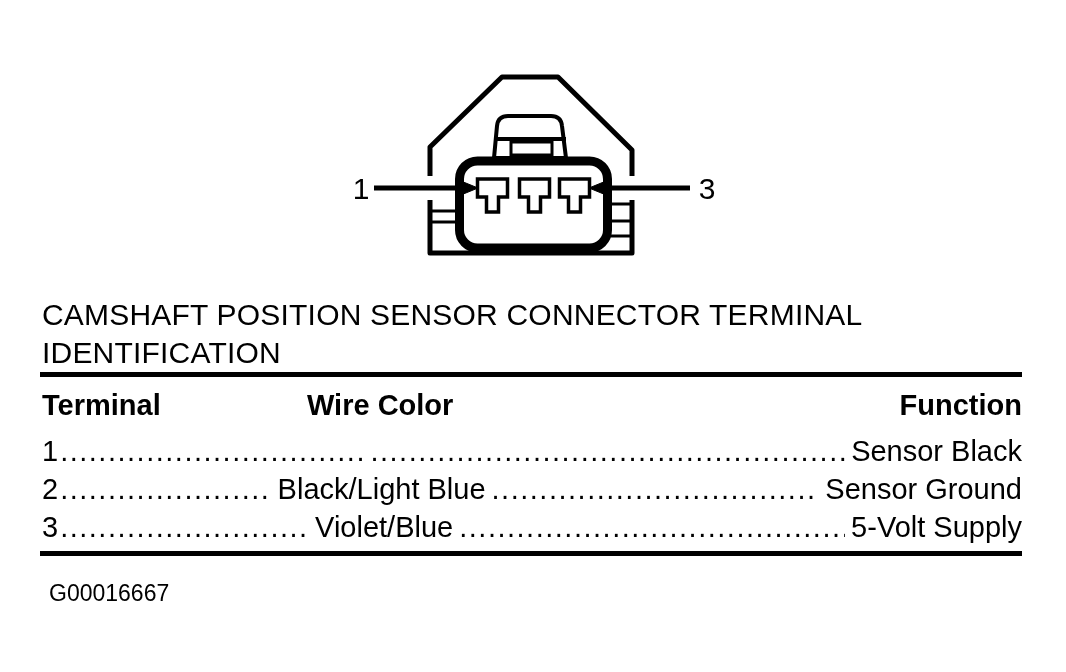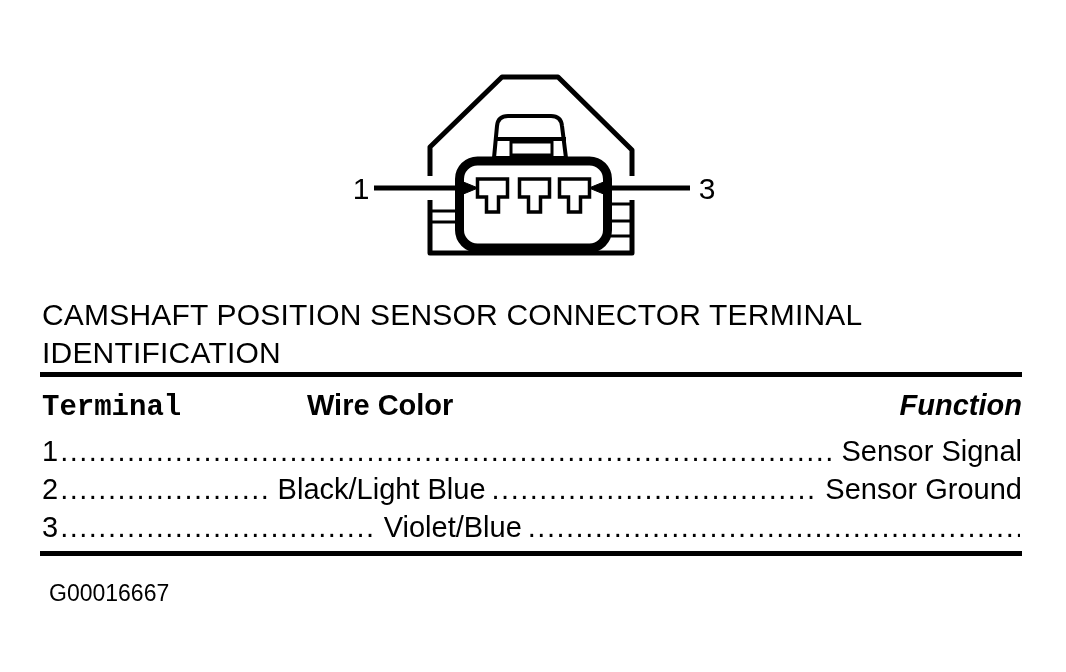--- a/index.html
+++ b/index.html
@@ -35,23 +35,23 @@
   }
   .rule1 { top: 372px; }
   .rule2 { top: 551px; }
   .thead {
     position: absolute;
     left: 42px; top: 389px; width: 980px;
     display: flex; align-items: baseline;
     font-size: 29px; font-weight: bold;
     white-space: nowrap;
   }
-  .h-terminal { flex: 0 0 265px; font-family: Liberation Mono, monospace; }
+  .h-terminal { flex: 0 0 265px; }
   .h-wire { flex: 0 0 auto; }
-  .h-func { margin-left: auto; font-style: italic; }
+  .h-func { margin-left: auto; }
   .rows {
     position: absolute;
     left: 42px; top: 432px; width: 980px;
     font-size: 29px;
   }
   .trow {
     display: flex; align-items: baseline;
     height: 38px; line-height: 38px;
     white-space: nowrap;
   }
@@ -126,34 +126,35 @@
     <span class="h-terminal">Terminal</span>
     <span class="h-wire">Wire Color</span>
     <span class="h-func">Function</span>
   </div>
 
   <div class="rows">
     <div class="trow">
       <span class="num">1</span>
       <span class="leader leader1">......................................................................................................................................................</span>
       <span class="leader leader2">......................................................................................................................................................</span>
-      <span class="func">Sensor Signal</span>
+      <span class="func">Sensor Black</span>
     </div>
     <div class="trow">
       <span class="num">2</span>
       <span class="leader leader1">......................................................................................................................................................</span>
       <span class="wire">Black/Light Blue</span>
       <span class="leader leader2">......................................................................................................................................................</span>
       <span class="func">Sensor Ground</span>
     </div>
     <div class="trow">
       <span class="num">3</span>
       <span class="leader leader1">......................................................................................................................................................</span>
       <span class="wire">Violet/Blue</span>
       <span class="leader leader2">......................................................................................................................................................</span>
+      <span class="func">5-Volt Supply</span>
     </div>
   </div>
 
   <div class="rule rule2"></div>
 
   <div class="footer-id">G00016667</div>
 
 </div>
 
 </body></html>

